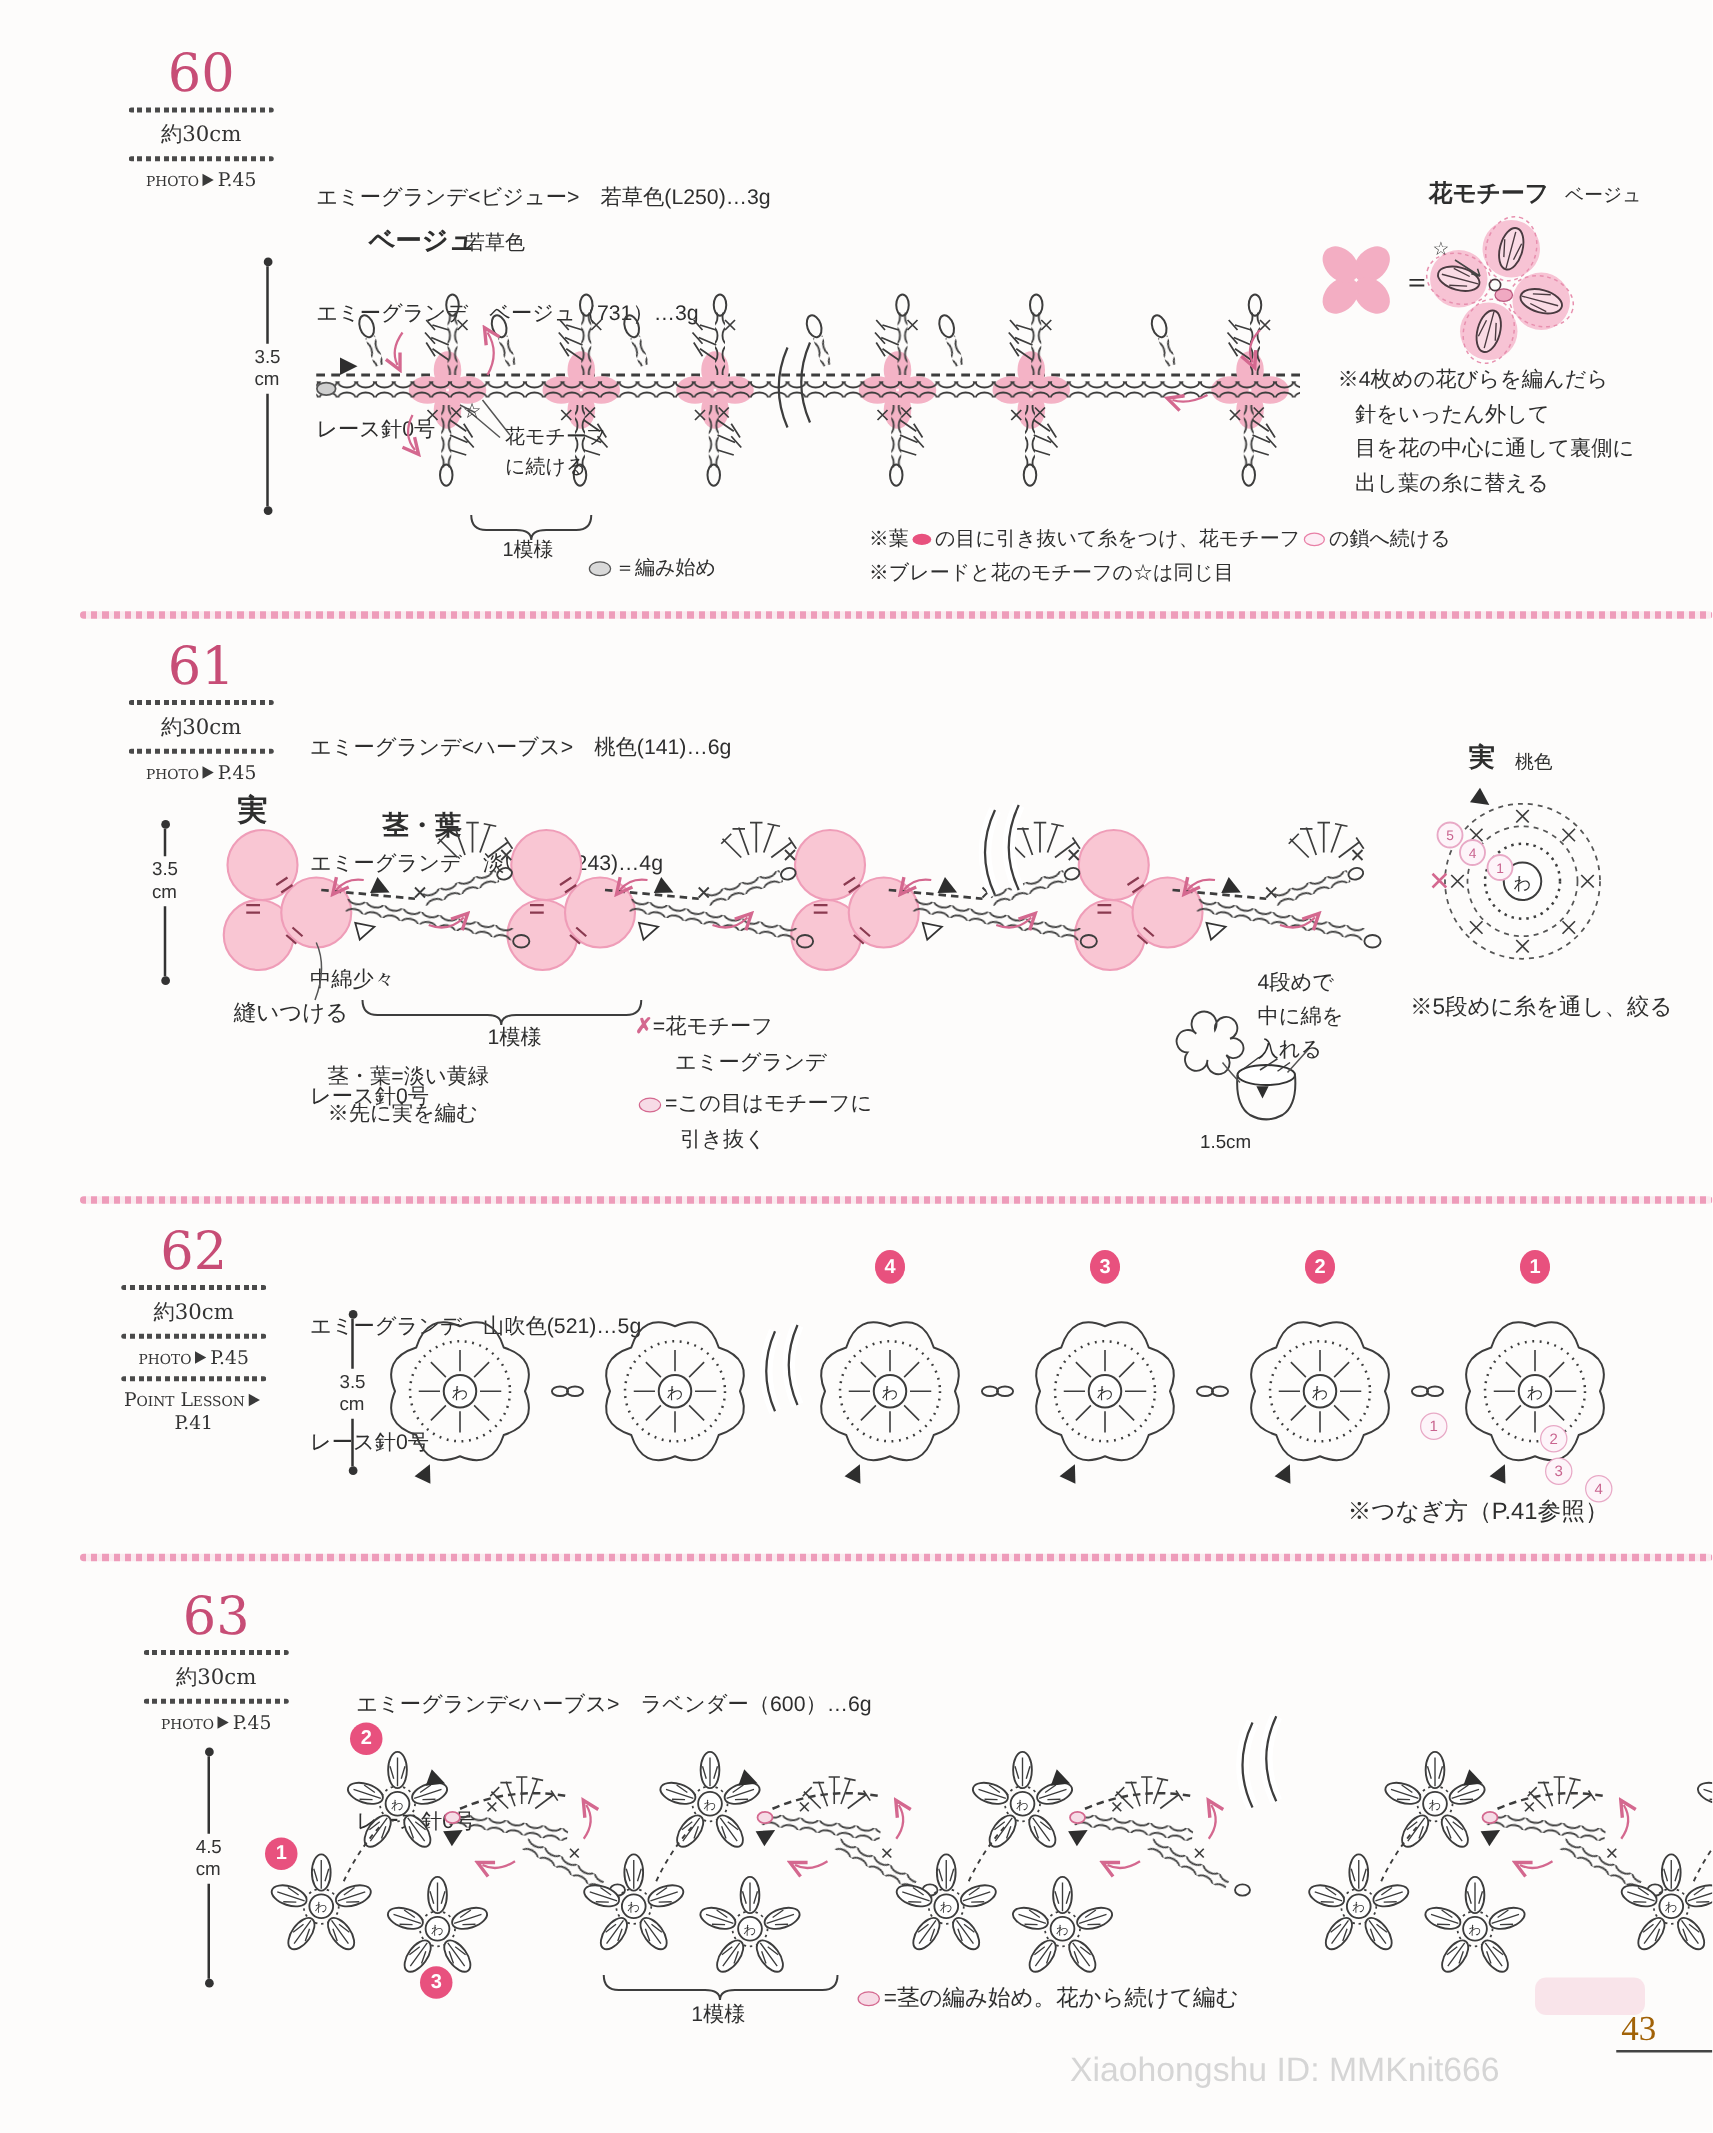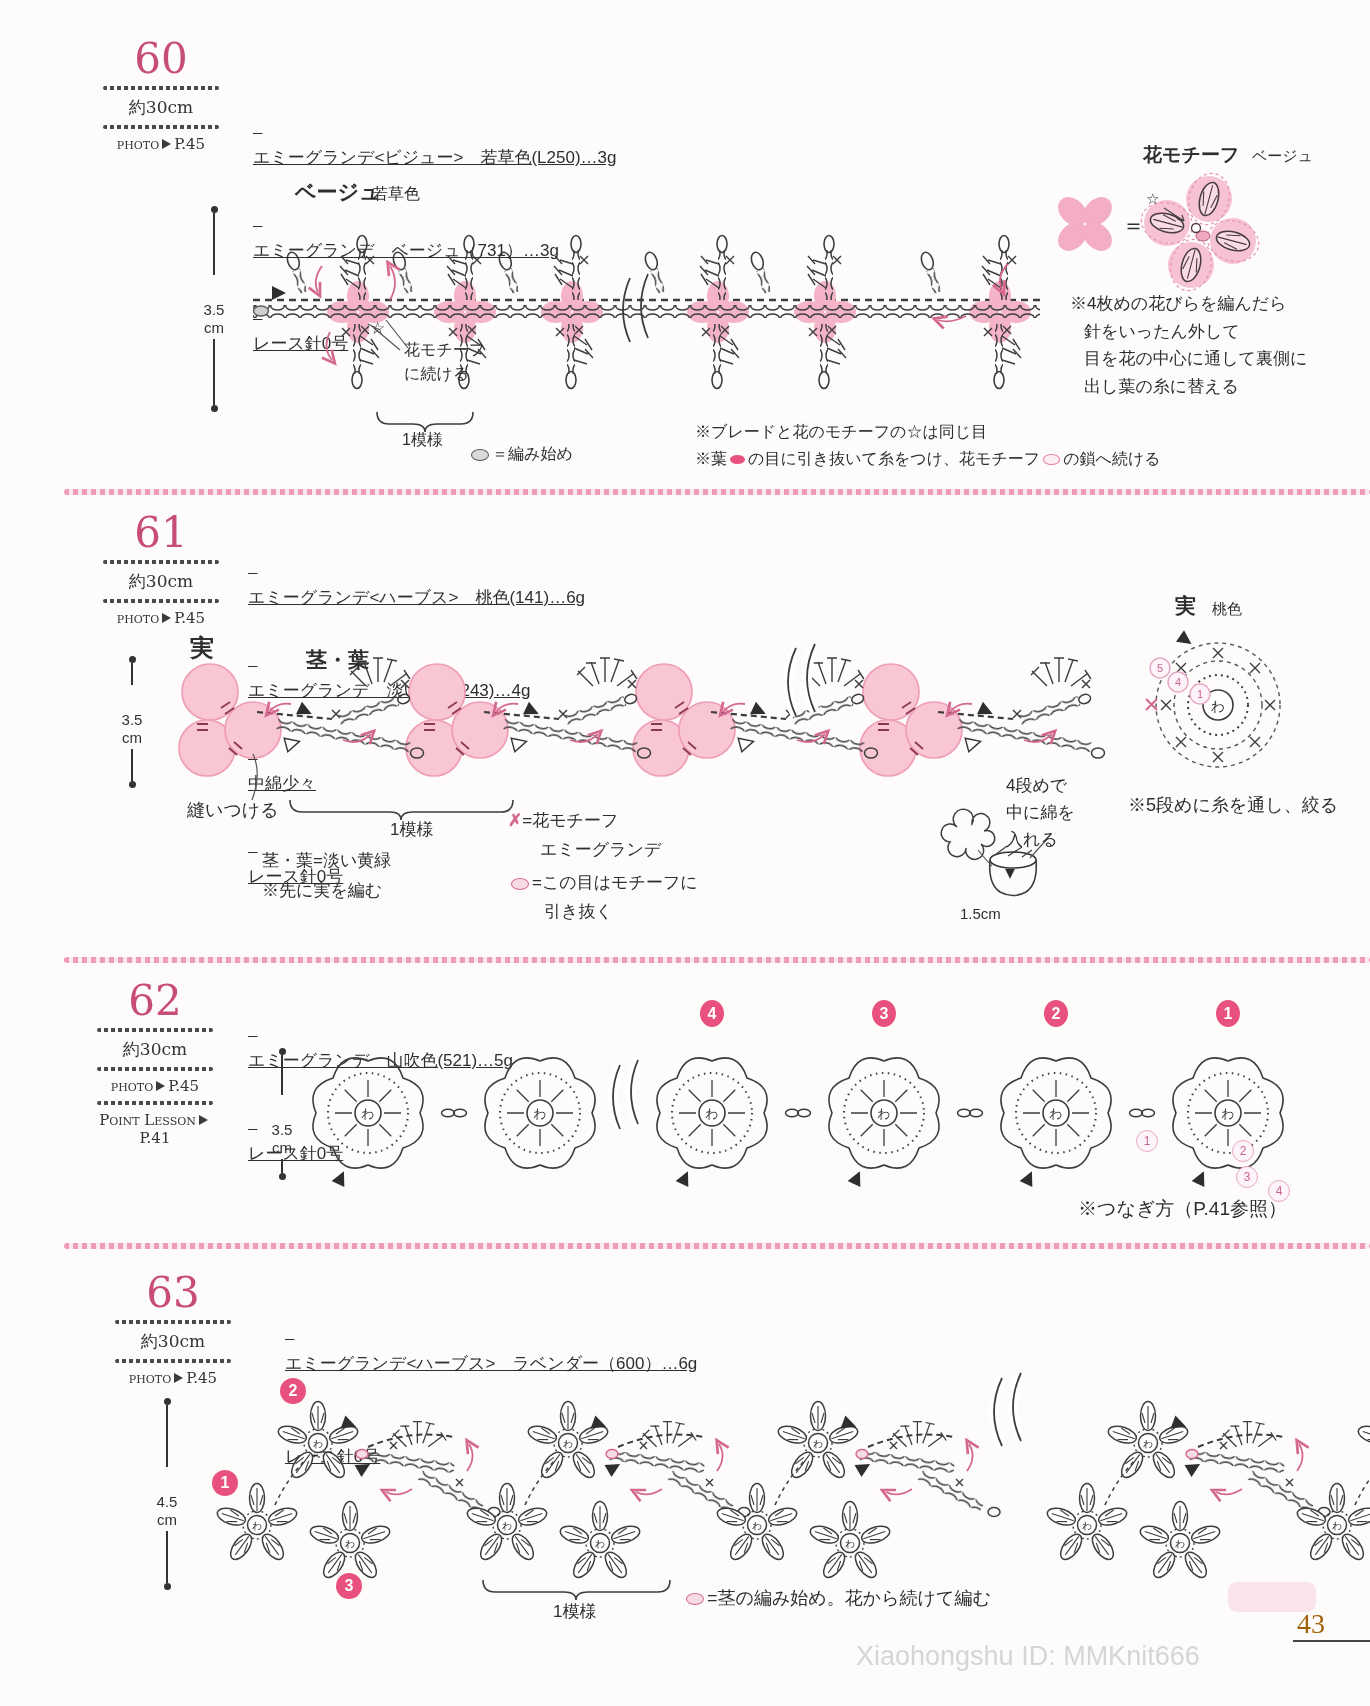--- a/index.html
+++ b/index.html
@@ -8,27 +8,27 @@
   .abs{position:absolute;}
   .ja{font-family:"Liberation Sans",sans-serif;color:#2e2e2e;}
   .pnum{font-family:"DejaVu Serif",serif;font-size:42px;color:#c74d76;text-align:center;line-height:1;}
   .sidebar{width:130px;text-align:center;}
   .chainline{height:4px;margin:6px auto;width:116px;border-radius:2px;
      background:repeating-linear-gradient(90deg,#4a4a4a 0 4px,rgba(0,0,0,0) 4px 7px);}
   .psize{font-family:"DejaVu Serif",serif;font-size:17px;color:#333;}
   .pphoto{font-family:"DejaVu Serif",serif;font-size:15px;color:#333;font-variant:small-caps;}
   .arrow-icon{display:inline-block;width:0;height:0;border-left:9px solid #3a3a3a;
      border-top:5px solid transparent;border-bottom:5px solid transparent;margin:0 3px;}
-  .mats{font-size:17px;line-height:31px;white-space:pre;text-decoration:underline;}
+  .mats{font-size:17px;line-height:31px;white-space:pre;}
   .divider{position:absolute;left:64px;right:0;height:6px;border-radius:3px;
      background:repeating-linear-gradient(90deg,#ee9cba 0 5px,rgba(238,156,186,0.18) 5px 9px);}
   .measure{display:flex;flex-direction:column;align-items:center;font-size:15px;color:#333;}
   .mdot{width:7px;height:7px;border-radius:50%;background:#333;}
   .mline{width:2px;background:#333;}
-  .mlabel{text-align:center;line-height:18px;padding:2px 0;margin-top:24px;}
+  .mlabel{text-align:left;line-height:18px;padding:2px 0;}
   .blabel{font-weight:bold;font-size:21px;}
   .note{font-size:16px;line-height:27px;}
   .badge{position:absolute;width:24px;height:27px;border-radius:50%;background:#e8517e;color:#fff;
      font-weight:bold;font-size:16px;display:flex;align-items:center;justify-content:center;}
   .cnum{position:absolute;width:20px;height:20px;border-radius:50%;border:1.5px solid #e8a9c6;
      background:#fdf4f9;color:#c9648f;font-size:12px;display:flex;align-items:center;justify-content:center;}
   .minibadge{display:inline-flex;width:17px;height:17px;border-radius:50%;background:#e8517e;color:#fff;
      font-size:12px;font-weight:bold;align-items:center;justify-content:center;margin:0 1px;vertical-align:-2px;}
   .dot-pink{display:inline-block;width:15px;height:9px;border-radius:50%;background:#e8517e;margin:0 3px;vertical-align:middle;}
   .oval-pink{display:inline-block;width:15px;height:9px;border-radius:50%;border:1.5px solid #e87fa6;background:#fdeef5;margin:0 3px;vertical-align:middle;}
@@ -241,22 +241,22 @@
 <div class="abs ja" style="left:370px;top:318px;font-size:17px">☆</div>
 <div class="abs ja" style="left:404px;top:338px;font-size:16px;line-height:24px">
   <div>花モチーフ</div>
   <div>に続ける</div>
 </div>
 <div class="abs ja" style="left:402px;top:430px;font-size:16px">1模様</div>
 <div class="abs ja" style="left:468px;top:444px;font-size:16px">
   <span class="oval-gray"></span><span>＝編み始め</span>
 </div>
 <div class="abs ja note" style="left:695px;top:418px">
+  <div><span>※葉</span><span class="dot-pink"></span><span>の目に引き抜いて糸をつけ、花モチーフ</span><span class="oval-pink"></span><span>の鎖へ続ける</span></div>
   <div>※ブレードと花のモチーフの☆は同じ目</div>
-  <div><span>※葉</span><span class="dot-pink"></span><span>の目に引き抜いて糸をつけ、花モチーフ</span><span class="oval-pink"></span><span>の鎖へ続ける</span></div>
 </div>
 
 <div class="abs ja" style="left:1143px;top:142px;font-size:19px;font-weight:bold">花モチーフ</div>
 <div class="abs ja" style="left:1252px;top:147px;font-size:15px">ベージュ</div>
 <svg class="abs" style="left:1040px;top:168px" width="330" height="132" viewBox="1040 168 330 132">
   <use href="#flower4" transform="translate(1085,224) rotate(45) scale(1.1)" fill="#f3aec3" stroke="none"></use>
   <g>
     <circle cx="1209" cy="199" r="23" fill="#f7c3d4"></circle>
         <circle cx="1233" cy="241" r="23" fill="#f7c3d4"></circle>
     <circle cx="1191" cy="265" r="23" fill="#f7c3d4"></circle>

